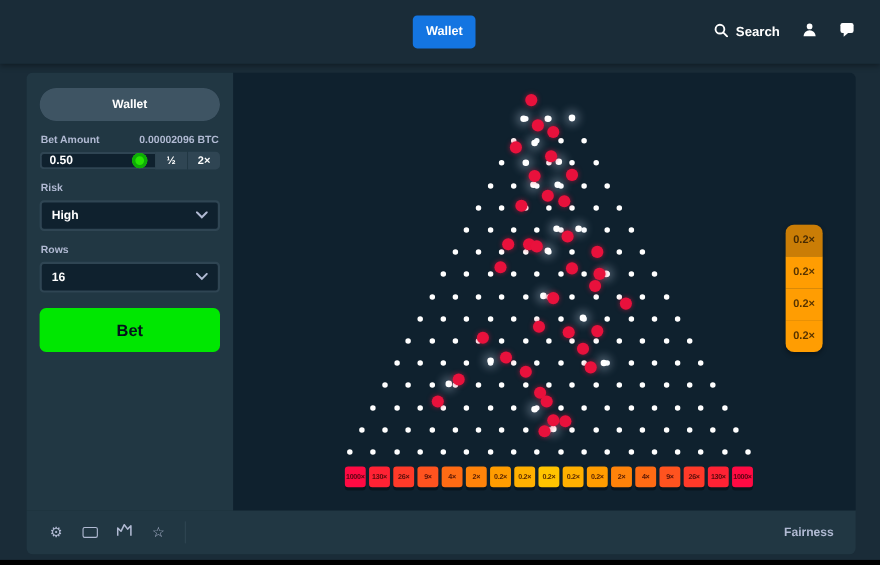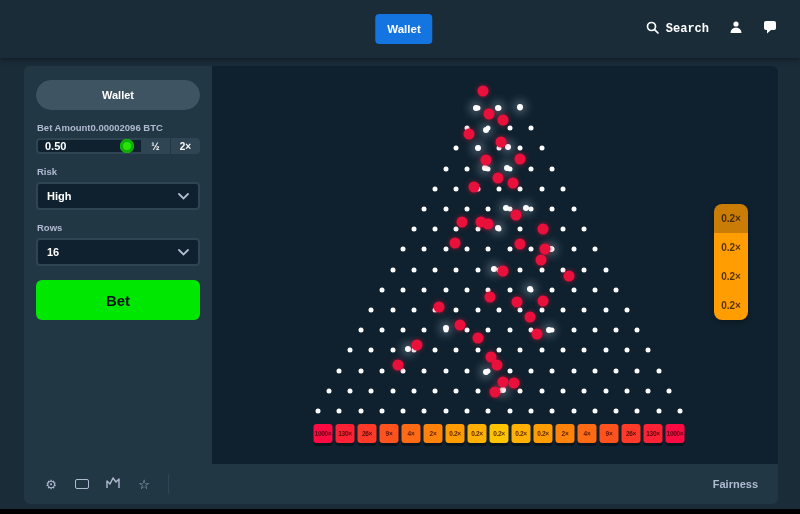--- a/index.html
+++ b/index.html
@@ -22,34 +22,34 @@
   .balance-text{color:#fff;font-weight:bold;font-size:11.5px;}
   .coin{width:13px;height:13px;border-radius:50%;background:#ffb119;
         box-shadow:inset 0 0 0 2px #e08c00;}
   .caret{margin-left:2px;}
   .wallet-btn{margin-left:8px;background:#1475e1;color:#fff;font-weight:bold;
         font-size:11.5px;height:30px;padding:0 12px;border:none;border-radius:4px;
         font-family:"Liberation Sans",sans-serif;cursor:pointer;}
   .nav-right{position:absolute;right:22px;top:0;height:58px;display:flex;
         align-items:center;gap:20px;}
   .search-group{display:flex;align-items:center;gap:7px;color:#fff;
-        font-weight:bold;font-size:12px;cursor:pointer;font-family:Liberation Mono, monospace;}
+        font-weight:bold;font-size:12px;cursor:pointer;}
   .nav-icon{display:flex;align-items:center;cursor:pointer;}
   
   .game{position:absolute;left:24px;top:66px;width:754px;height:438px;
         border-radius:6px;overflow:hidden;}
   .game-content{display:flex;height:398px;}
   .sidebar{width:188px;background:#213743;box-sizing:border-box;padding:14px 12px;}
   .board{flex:1;position:relative;background:#0f212e;}
   
   .toggle{background:#0f212e;border-radius:16px;height:30px;display:flex;}
   .tab{flex:1;display:flex;align-items:center;justify-content:center;
        border-radius:16px;color:#fff;font-weight:bold;font-size:11px;cursor:pointer;}
   .tab.active{background:#3e5463;}
-  .label-row{display:flex;margin:12px 1px 5px;
+  .label-row{display:flex;justify-content:space-between;margin:12px 1px 5px;
        color:#b1bad3;font-size:9.5px;font-weight:bold;}
   .input-row{display:flex;height:16px;}
   .bet-input{flex:1;background:#0f212e;border:2px solid #2f4553;border-right:none;
        border-radius:4px 0 0 4px;color:#fff;font-weight:bold;font-size:11px;
        padding:0 7px;display:flex;align-items:center;justify-content:space-between;
        box-sizing:border-box;cursor:text;}
   .coin-green{width:14px;height:14px;border-radius:50%;background:#27e402;
        box-shadow:inset 0 0 0 3px #0ead06;}
   .mod-btn{width:29px;background:#2f4553;color:#fff;font-weight:bold;font-size:10px;
        display:flex;align-items:center;justify-content:center;cursor:pointer;}

